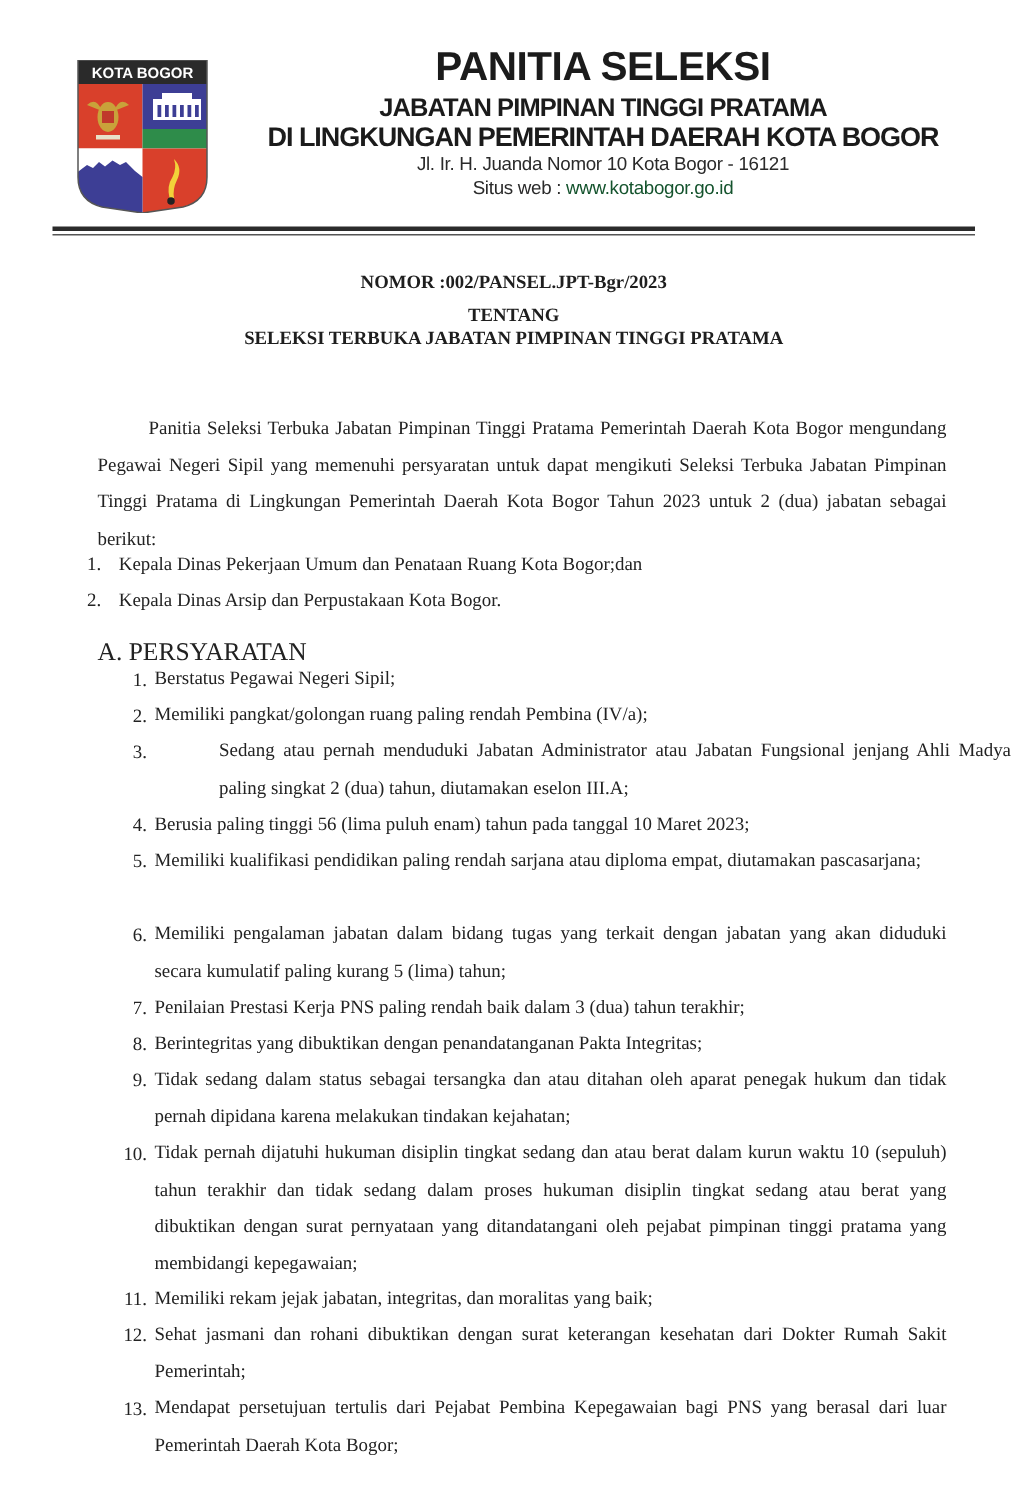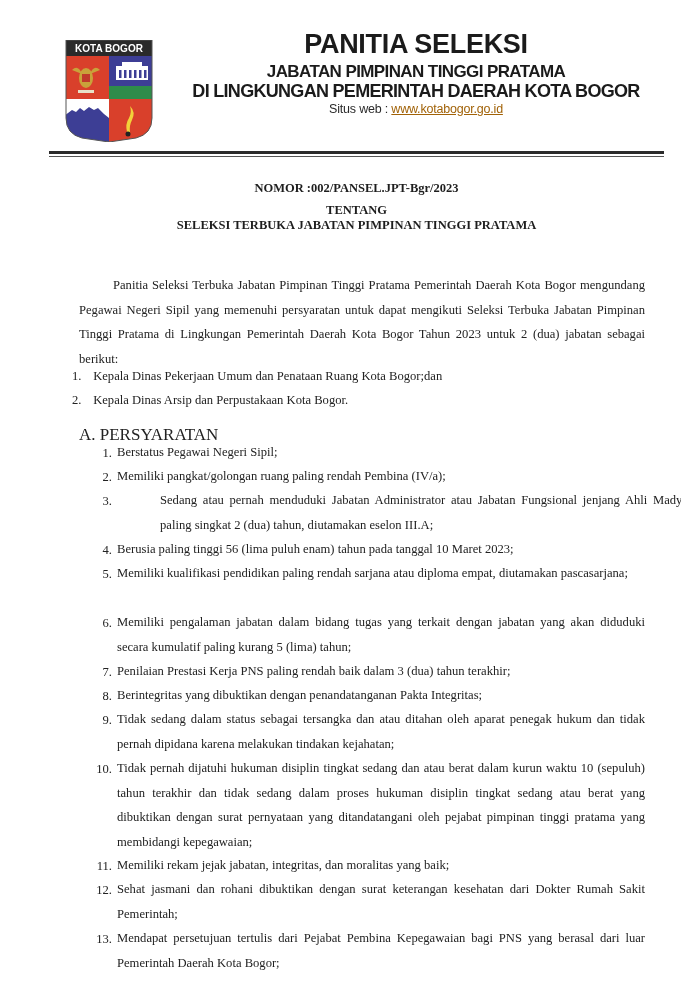--- a/index.html
+++ b/index.html
@@ -1,25 +1,25 @@
 <!DOCTYPE html>
 <html><head>
 <meta charset="utf-8">
 <style>
   html, body { margin: 0; padding: 0; background: #ffffff; }
   body { width: 681px; height: 1000px; position: relative; overflow: hidden; font-family: "Liberation Serif", serif; color: #1e1e1e; }
-  .page { position: absolute; left: 16px; top: 0; width: 554px; height: 1000px; border-radius: 29px; }
+  .page { position: absolute; left: 2px; top: 0; width: 554px; height: 1000px; border-radius: 29px; }
 
   
   .logo { position: absolute; left: 48px; top: 40px; width: 90px; height: 102px; }
   .lh-t1 { position: absolute; left: 130px; top: 29px; width: 540px; text-align: center; font-family: "Liberation Sans", sans-serif; font-weight: bold; font-size: 27px; letter-spacing: -0.3px; color: #1b1b1b; }
   .lh-t2 { position: absolute; left: 130px; top: 62px; width: 540px; text-align: center; font-family: "Liberation Sans", sans-serif; font-weight: bold; font-size: 17px; letter-spacing: -0.6px; color: #1b1b1b; }
   .lh-t3 { position: absolute; left: 130px; top: 81px; width: 540px; text-align: center; font-family: "Liberation Sans", sans-serif; font-weight: bold; font-size: 18px; letter-spacing: -0.7px; color: #1b1b1b; }
   .lh-addr { position: absolute; left: 130px; top: 102px; width: 540px; text-align: center; font-family: "Liberation Sans", sans-serif; font-size: 12.5px; line-height: 15.5px; color: #2a2a2a; letter-spacing: -0.2px; }
-  .lh-addr a { color: #a16207; text-decoration: underline; }
+  .lh-addr a { color: #14532d; }
   .rule1 { position: absolute; left: 33px; top: 151px; width: 615px; height: 3px; background: #2b2b2b; }
   .rule2 { position: absolute; left: 33px; top: 156px; width: 615px; height: 1px; background: #555; }
 
   
   .heading { position: absolute; left: 0; width: 681px; text-align: center; font-weight: bold; font-size: 12.5px; color: #1e1e1e; }
   .h-peng { top: 166px; letter-spacing: 4.2px; }
   .h-nomor { top: 181px; }
   .h-tentang { top: 203px; }
   .h-sub1 { top: 218px; }
   .h-sub2 { top: 233px; }
@@ -81,20 +81,21 @@
       <circle cx="64" cy="94" r="2.5" fill="#222"></circle>
     </g>
     <text x="45" y="12" text-anchor="middle" font-family="Liberation Sans, sans-serif" font-size="10" font-weight="bold" fill="#ffffff" id="logo-text">KOTA BOGOR</text>
     <path d="M2,0 H88 V78 Q88,94 72,98 L45,102 L18,98 Q2,94 2,78 Z" fill="none" stroke="#555" stroke-width="1"></path>
   </svg>
 
   <div class="lh-t1">PANITIA SELEKSI</div>
   <div class="lh-t2">JABATAN PIMPINAN TINGGI PRATAMA</div>
   <div class="lh-t3">DI LINGKUNGAN PEMERINTAH DAERAH KOTA BOGOR</div>
   <div class="lh-addr">
+    <div>Jl. Ir. H. Juanda Nomor 10 Kota Bogor - 16121</div>
     <div><span>Situs web : </span><a>www.kotabogor.go.id</a></div>
   </div>
   <div class="rule1"></div>
   <div class="rule2"></div>
 
   <div class="heading h-nomor">NOMOR :002/PANSEL.JPT-Bgr/2023</div>
   <div class="heading h-tentang">TENTANG</div>
   <div class="heading h-sub1">SELEKSI TERBUKA JABATAN PIMPINAN TINGGI PRATAMA</div>
 
   <div class="para"><span class="indent"></span><span>Panitia Seleksi Terbuka Jabatan Pimpinan Tinggi Pratama Pemerintah Daerah Kota Bogor mengundang Pegawai Negeri Sipil yang memenuhi persyaratan untuk dapat mengikuti Seleksi Terbuka Jabatan Pimpinan Tinggi Pratama di Lingkungan Pemerintah Daerah Kota Bogor Tahun 2023 untuk 2 (dua) jabatan sebagai berikut:</span></div>

